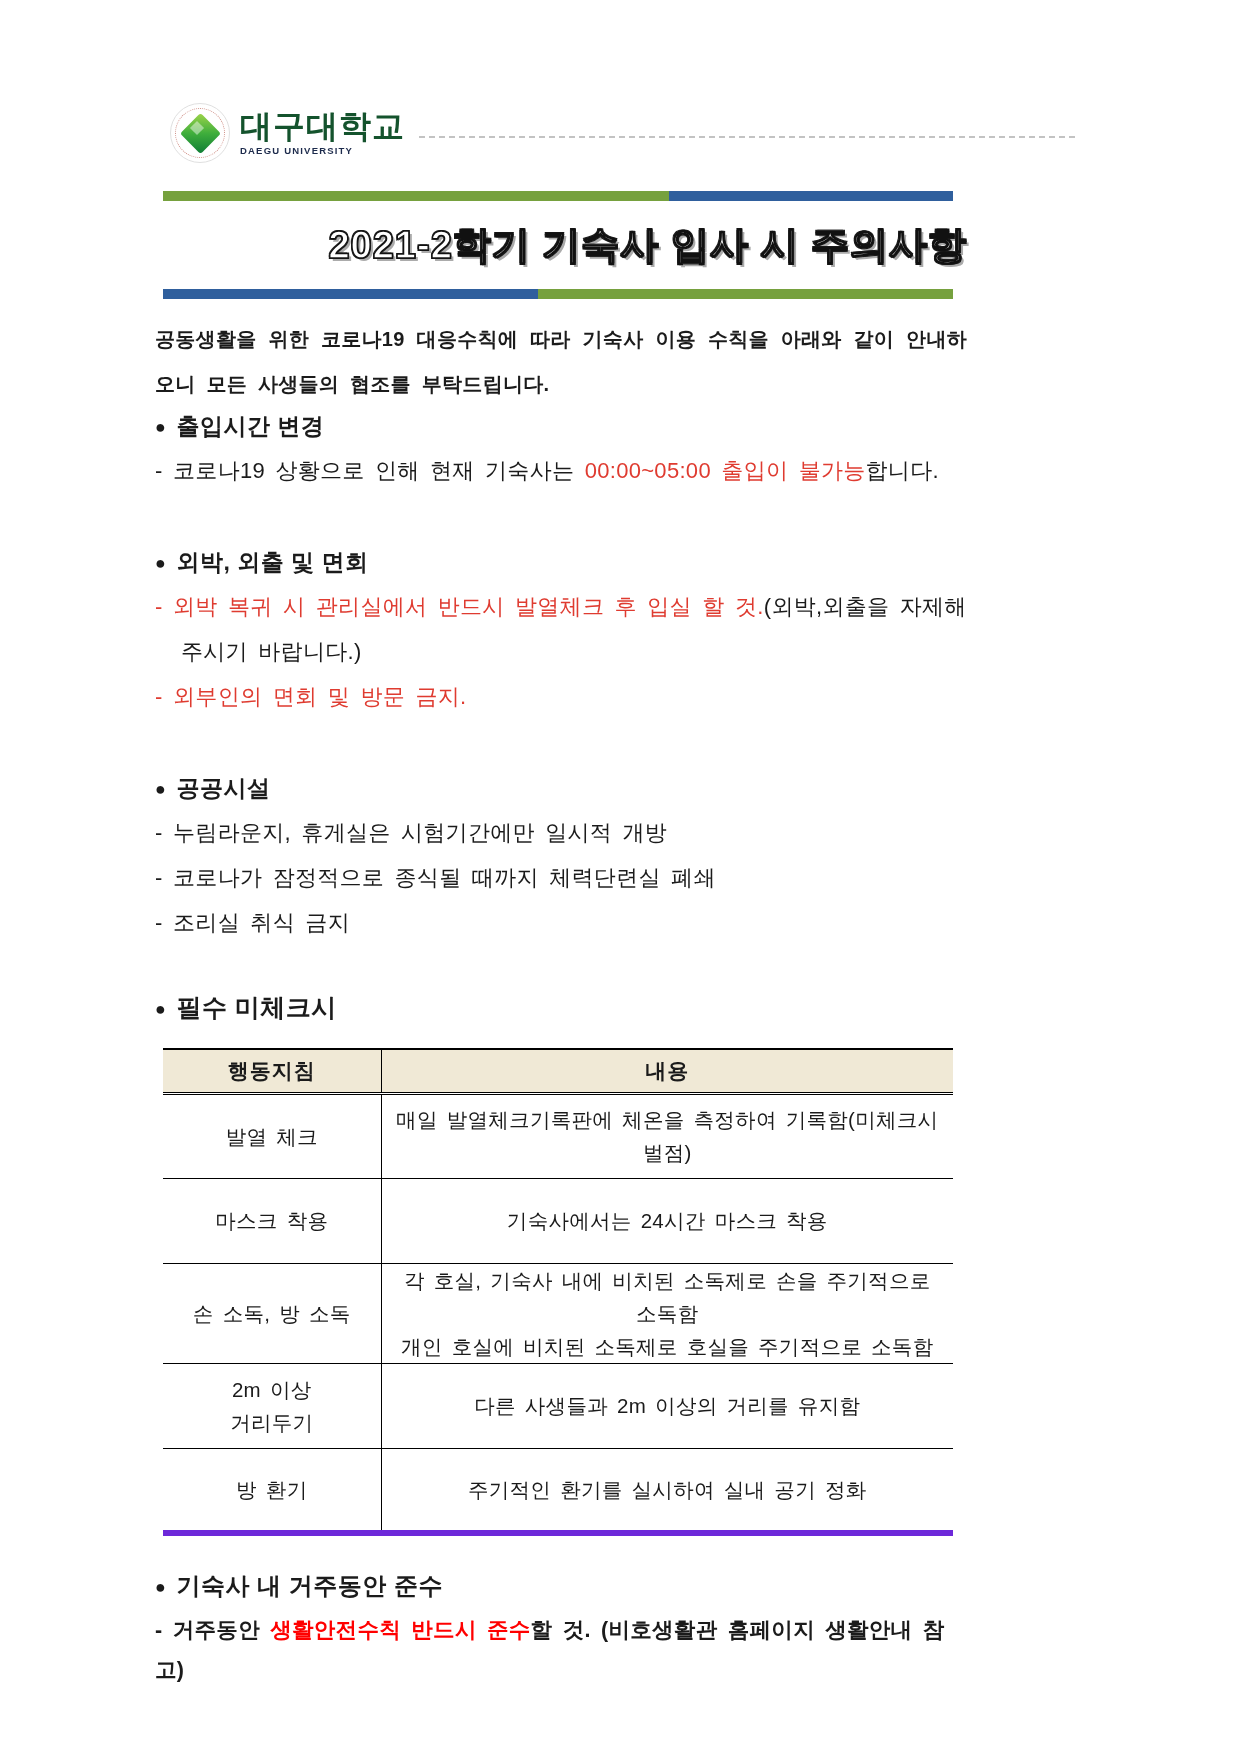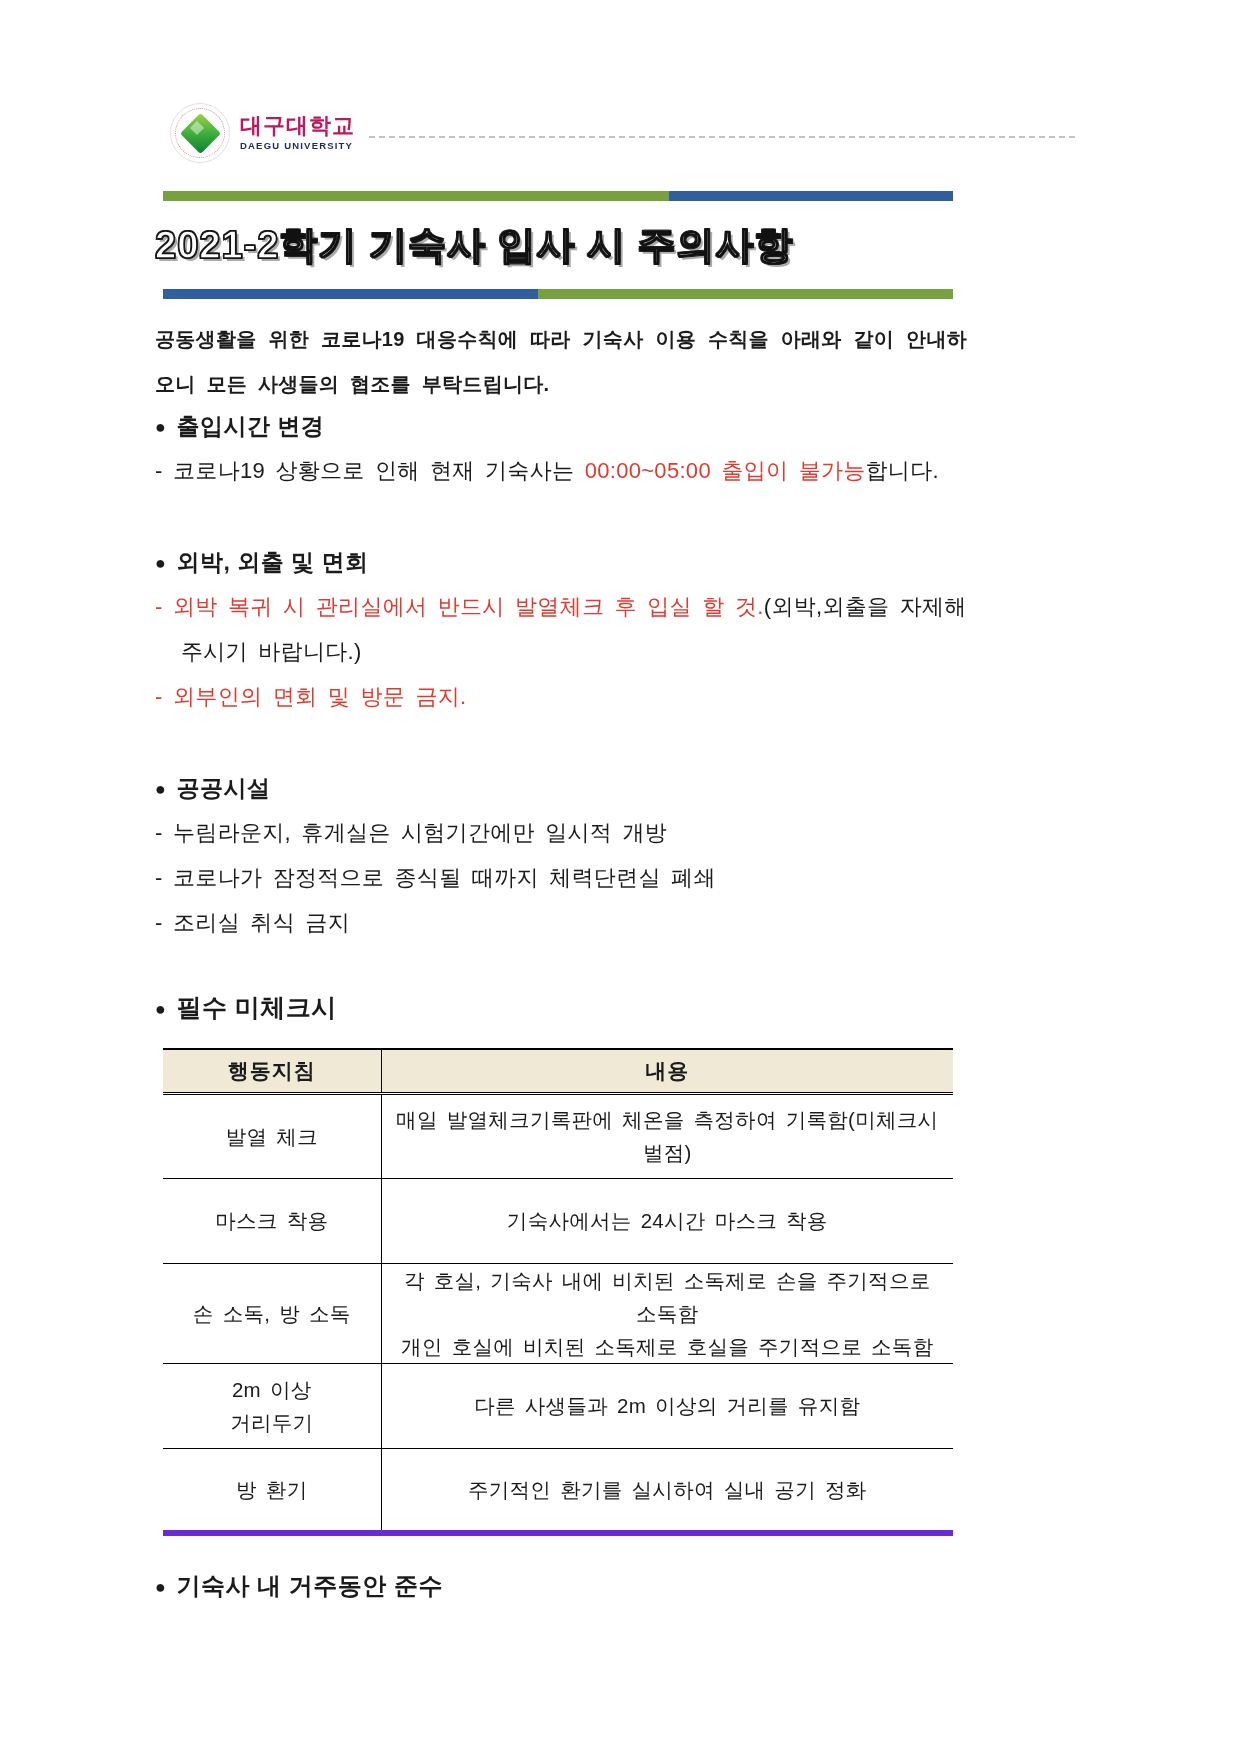--- a/index.html
+++ b/index.html
@@ -16,34 +16,34 @@
   .emblem { width:60px; height:60px; border-radius:50%; position:relative; flex:0 0 auto;
             border:1px solid #e0e0e0; background:#fff; }
   .emblem::before { content:""; position:absolute; inset:4px; border-radius:50%;
             border:1px dotted #cf8f86; }
   .emblem .gem { position:absolute; left:15px; top:15px; width:29px; height:29px;
             transform:rotate(45deg); border-radius:3px;
             background:linear-gradient(135deg,#9ed44a 0%,#3fae3c 50%,#0e7c35 100%); }
   .emblem .gem-hl { position:absolute; left:21px; top:19px; width:10px; height:10px;
             transform:rotate(45deg); background:rgba(255,255,255,.45); }
   .logo-text { margin-left:10px; line-height:1; }
-  .logo-kr { font-size:22px; font-weight:900; color:#be185d; letter-spacing:1px; }
+  .logo-kr { font-size:32px; font-weight:900; color:#14532d; letter-spacing:1px; }
   .logo-en { font-size:9.5px; font-weight:700; color:#1d2b4c; letter-spacing:1.2px; margin-top:4px; }
   .dashed-rule { flex:1; height:0; border-top:2px dashed #c3c3c3; margin-left:14px; transform:translateY(4px); }
 
   
   .bar { height:10px; display:flex; width:790px; margin-left:163px; }
   .bar1 { margin-top:28px; }
   .bar2 { margin-top:16px; }
   .bar .g { background:var(--bar-green); }
   .bar .b { background:var(--bar-blue); }
   .bar1 .g { width:64%; } .bar1 .b { width:36%; }
   .bar2 .b { width:47.5%; } .bar2 .g { width:52.5%; }
   .doc-title {
-    width:812px; margin:16px 0 0 155px; text-align:left;
+    width:812px; margin:16px 0 0 155px; text-align:right;
     font-size:38px; font-weight:800; letter-spacing:1px; line-height:56px;
     color:#fff; -webkit-text-stroke:1.3px #111;
     text-shadow:-1px -1px 0 #222, 1px -1px 0 #222, -1px 1px 0 #222, 1px 1px 0 #222, 3px 3px 0 #ababab;
   }
 
   
   .intro { margin-top:18px; font-size:20px; font-weight:700; line-height:45px;
            text-align:justify; word-spacing:5px; letter-spacing:.3px; }
   .sec-heading { font-size:23px; font-weight:800; letter-spacing:.5px; margin-bottom:6px; }
   .sec-heading .bullet { font-size:18px; margin-right:10px; vertical-align:1px; }
@@ -180,15 +180,16 @@
             </td>
           </tr>
         </tbody>
     </table>
   </div>
 
   <div class="footer-section">
     <div class="sec-heading">
       <span class="bullet">●</span><span>기숙사 내 거주동안 준수</span>
     </div>
+    <div class="footer-line"><span class="seg-black">- 거주동안 </span><span class="seg-boldred">생활안전수칙 반드시 준수</span><span class="seg-black">할 것. (비호생활관 홈페이지 생활안내 참고)</span></div>
   </div>
 
 </div>
 
 </body></html>

